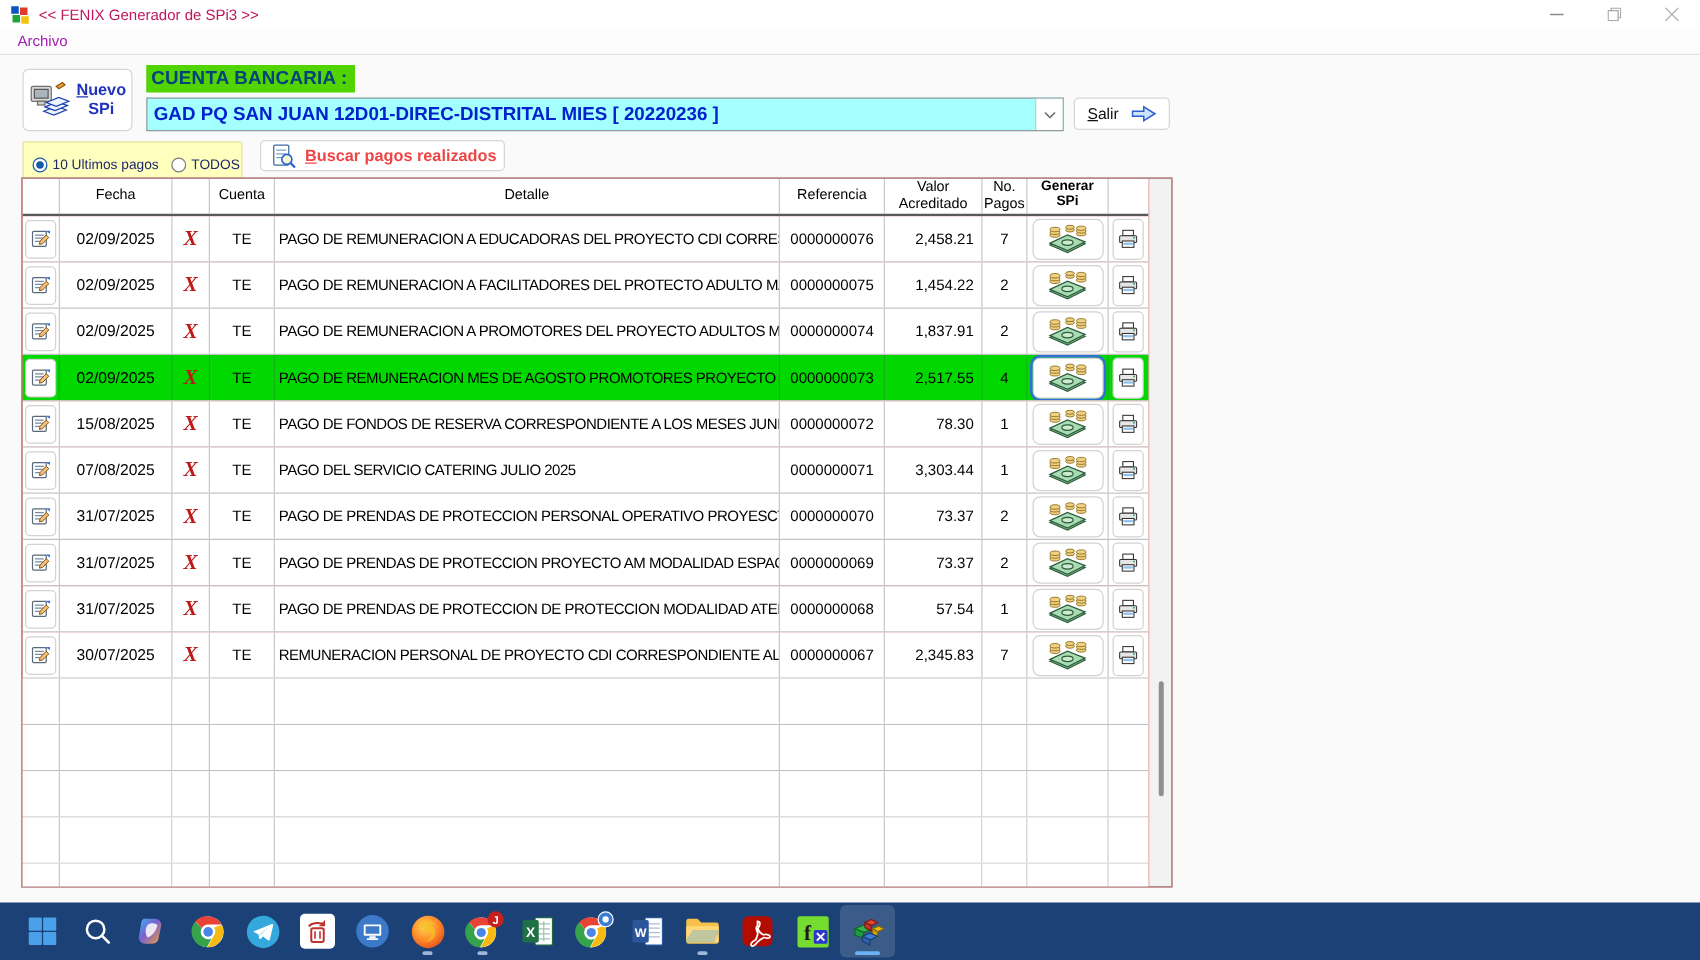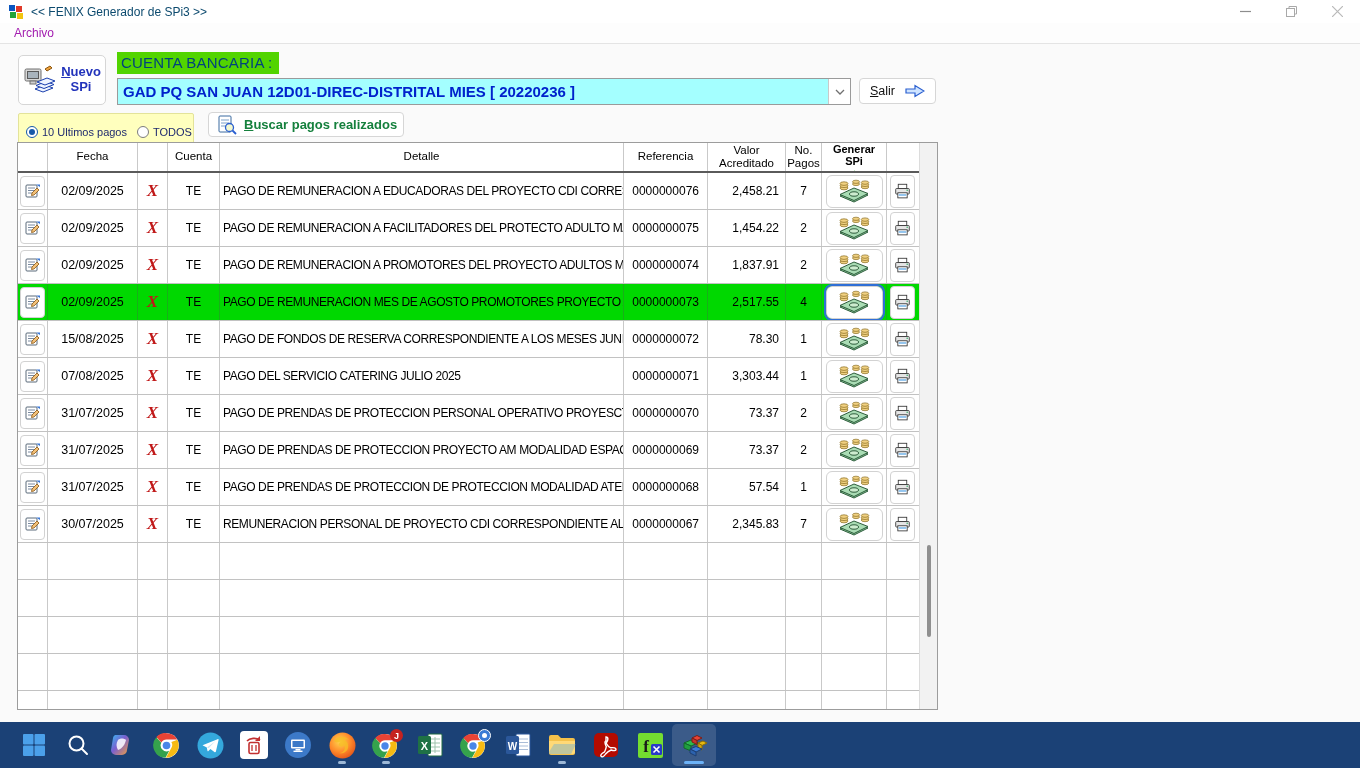--- a/index.html
+++ b/index.html
@@ -3,43 +3,43 @@
 <meta charset="utf-8">
 <style>
   * { margin:0; padding:0; box-sizing:border-box; }
   html,body { width:1360px; height:768px; overflow:hidden; }
   body { font-family:"Liberation Sans", sans-serif; background:#fafafa; }
   #app { position:relative; width:1360px; height:768px; background:#fafafa; }
 
   
   .titlebar { position:absolute; left:0; top:0; width:1360px; height:23px; background:#ffffff; display:flex; align-items:center; }
   .titlebar .appicon { margin-left:8px; width:16px; height:16px; }
-  .titlebar .title { margin-left:7px; font-size:12px; color:#0c4a6e; }
+  .titlebar .title { margin-left:7px; font-size:12px; color:#be185d; }
   .wincontrols { position:absolute; right:0; top:0; height:23px; display:flex; }
   .winbtn { width:46px; height:23px; display:flex; align-items:center; justify-content:center; color:#9a9a9a; font-size:12px; }
   .menubar { position:absolute; left:0; top:23px; width:1360px; height:21px; background:#fdfdfd; border-bottom:1px solid #e4e4e4; display:flex; align-items:center; }
   .menuitem { margin-left:10px; font-size:12px; color:#a21caf; padding:2px 4px; }
 
   
   .btn { background:#fff; border:1px solid #d6d6d6; border-radius:5px; display:flex; align-items:center; justify-content:center; cursor:default; }
   .nuevo-btn { position:absolute; left:18px; top:55px; width:88px; height:50px; gap:4px; }
   .nuevo-label { color:#2233bb; font-weight:bold; font-size:13px; line-height:1.15; text-align:center; }
   .ul { text-decoration:underline; }
-  .cuenta-label { position:absolute; left:117px; top:52px; background:#52d400; color:#00437c; font-weight:normal; font-size:15px; padding:2px 6px 3px 4px; letter-spacing:.2px; }
+  .cuenta-label { position:absolute; left:117px; top:52px; background:#52d400; color:#00437c; font-weight:bold; font-size:15px; padding:2px 6px 3px 4px; letter-spacing:.2px; }
   .combo { position:absolute; left:117px; top:78px; width:734px; height:27px; background:#a4ffff; border:1px solid #9a9a9a; display:flex; align-items:center; }
   .combo-text { flex:1; color:#0022cc; font-weight:bold; font-size:15px; padding-left:5px; white-space:nowrap; overflow:hidden; }
   .combo-arrow { width:22px; height:25px; background:#fff; border-left:1px solid #c9c9c9; display:flex; align-items:center; justify-content:center; }
   .salir-btn { position:absolute; left:859px; top:78px; width:77px; height:26px; gap:10px; border-radius:4px; }
   .salir-label { font-size:12.5px; color:#111; }
   .radio-panel { position:absolute; left:18px; top:113px; width:176px; height:38px; background:#ffffbe; border:1px solid #e3e39a; border-radius:2px; display:flex; align-items:center; font-size:11px; color:#1f2a6e; }
   .radio { width:12px; height:12px; border-radius:50%; border:1px solid #7d7d7d; background:#fff; margin:0 4px 0 7px; position:relative; }
   .radio.on { border-color:#1659a8; }
   .radio.on::after { content:""; position:absolute; left:2px; top:2px; width:6px; height:6px; border-radius:50%; background:#1659a8; }
   .buscar-btn { position:absolute; left:208px; top:112px; width:196px; height:25px; gap:7px; border-radius:4px; justify-content:flex-start; padding-left:8px; }
-  .buscar-label { color:#15803d; font-weight:bold; font-size:13px; }
+  .buscar-label { color:#ef4444; font-weight:bold; font-size:13px; }
 
   
   .grid-wrap { position:absolute; left:17px; top:142px; width:921px; height:568px; border:1px solid #9c9c9c; background:#ef4444; display:flex; overflow:hidden; }
   .grid { width:901px; overflow:hidden; }
   .vscroll { width:18px; background:#f2f2f2; border-left:1px solid #dcdcdc; position:relative; }
   .vthumb { position:absolute; left:7px; top:402px; width:4px; height:92px; background:#8f8f8f; border-radius:2px; }
 
   .trow { display:flex; height:37px; border-bottom:1px solid #c2c2c2; background:#fff; }
   .thead { height:30px; border-bottom:2px solid #5a5a5a; }
   .cell { border-right:1px solid #c9c9c9; display:flex; align-items:center; justify-content:center; overflow:hidden; font-size:12px; color:#000; }

